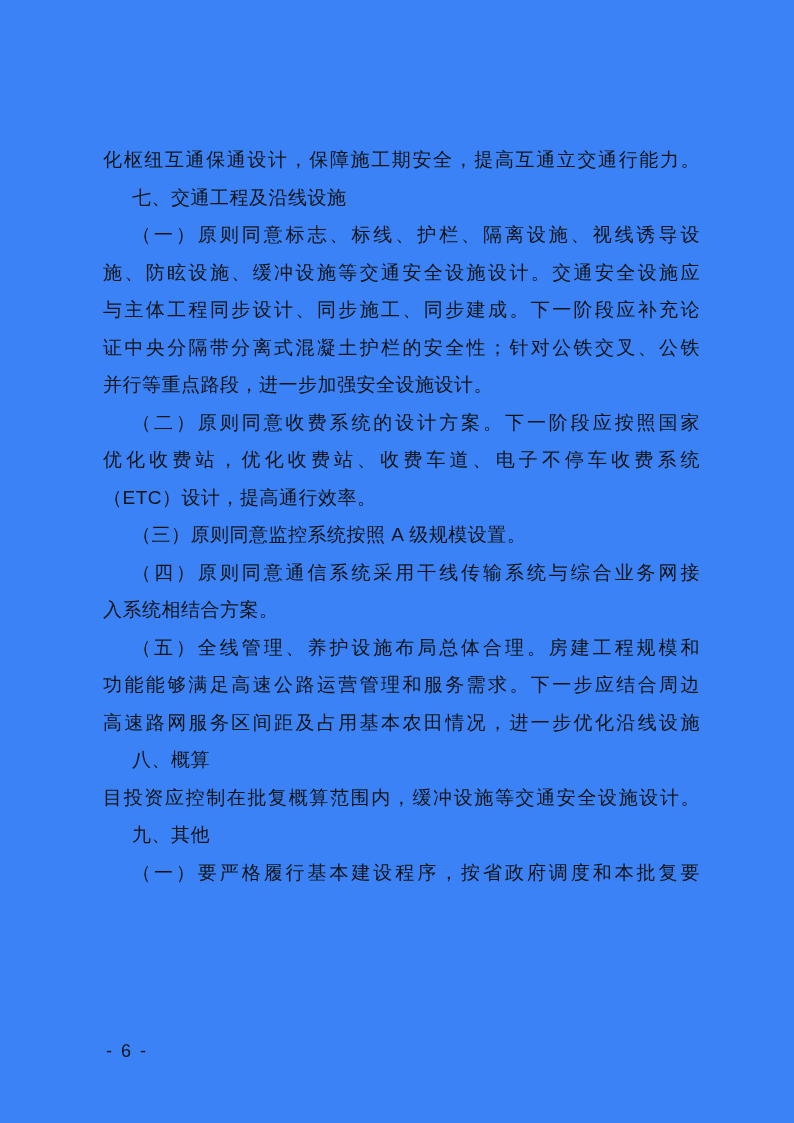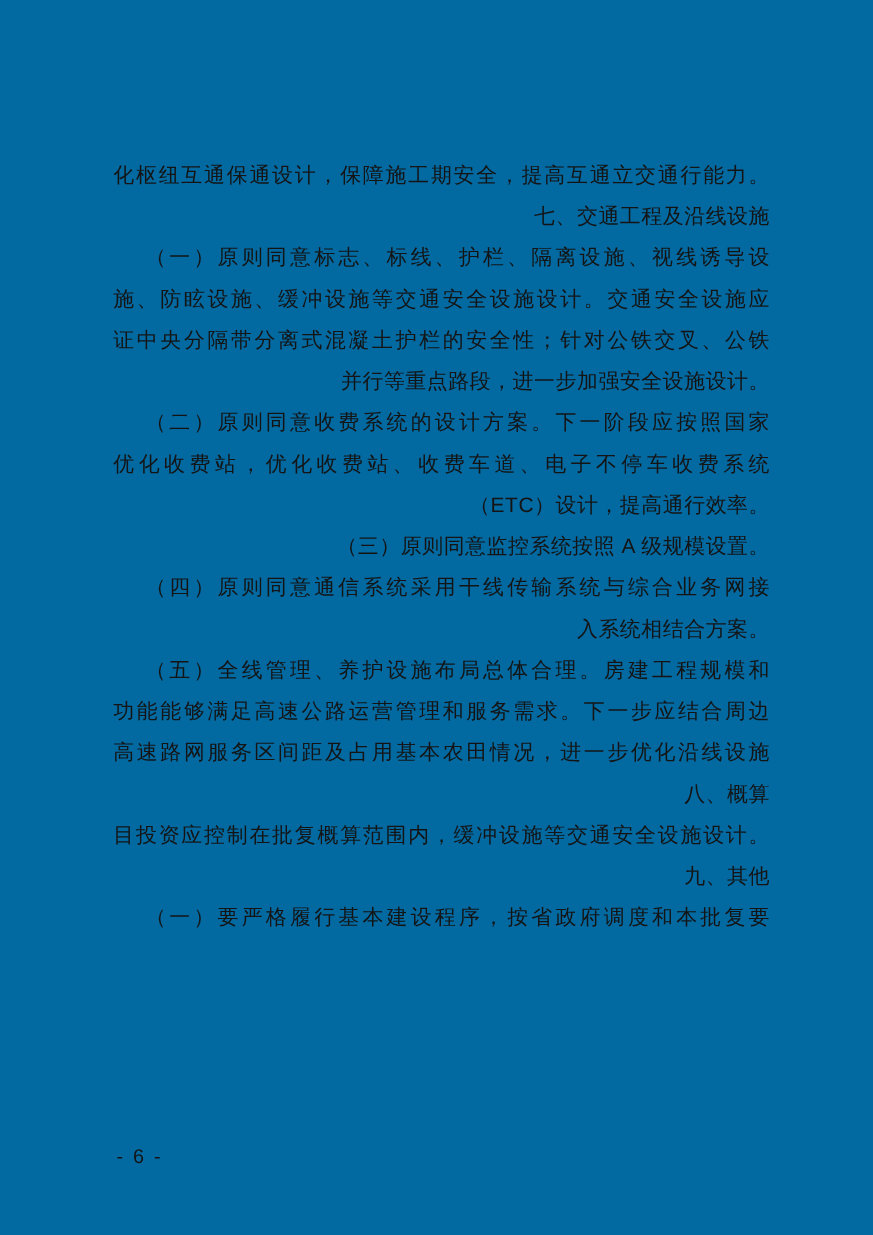--- a/index.html
+++ b/index.html
@@ -4,37 +4,37 @@
 <style>
   html, body {
     margin: 0;
     padding: 0;
     background: #ffffff;
   }
   .page {
     position: relative;
     width: 794px;
     height: 1123px;
-    background: #0369a1;
+    background: #3b82f6;
     overflow: hidden;
     font-family: "Liberation Sans", "DejaVu Sans", sans-serif;
     color: #141414;
   }
   .content {
     position: absolute;
     left: 103px;
     top: 141px;
     width: 597px;
   }
   .line {
     height: 37.5px;
     line-height: 37.5px;
     font-size: 19px;
     letter-spacing: 0.5px;
-    text-align: right;
+    text-align: left;
   }
   .line.fill {
     text-align: justify;
     text-align-last: justify;
   }
   .line.indent {
     text-indent: 29px;
   }
   .page-number {
     position: absolute;
@@ -48,20 +48,21 @@
 </style>
 </head>
 <body>
 
 <div class="page">
   <div class="content">
       <div class="line fill">化枢纽互通保通设计，保障施工期安全，提高互通立交通行能力。</div>
       <div class="line indent">七、交通工程及沿线设施</div>
       <div class="line indent fill">（一）原则同意标志、标线、护栏、隔离设施、视线诱导设</div>
       <div class="line fill">施、防眩设施、缓冲设施等交通安全设施设计。交通安全设施应</div>
+      <div class="line fill">与主体工程同步设计、同步施工、同步建成。下一阶段应补充论</div>
       <div class="line fill">证中央分隔带分离式混凝土护栏的安全性；针对公铁交叉、公铁</div>
       <div class="line">并行等重点路段，进一步加强安全设施设计。</div>
       <div class="line indent fill">（二）原则同意收费系统的设计方案。下一阶段应按照国家</div>
       <div class="line fill">优化收费站，优化收费站、收费车道、电子不停车收费系统</div>
       <div class="line">（ETC）设计，提高通行效率。</div>
       <div class="line indent">（三）原则同意监控系统按照 A 级规模设置。</div>
       <div class="line indent fill">（四）原则同意通信系统采用干线传输系统与综合业务网接</div>
       <div class="line">入系统相结合方案。</div>
       <div class="line indent fill">（五）全线管理、养护设施布局总体合理。房建工程规模和</div>
       <div class="line fill">功能能够满足高速公路运营管理和服务需求。下一步应结合周边</div>

